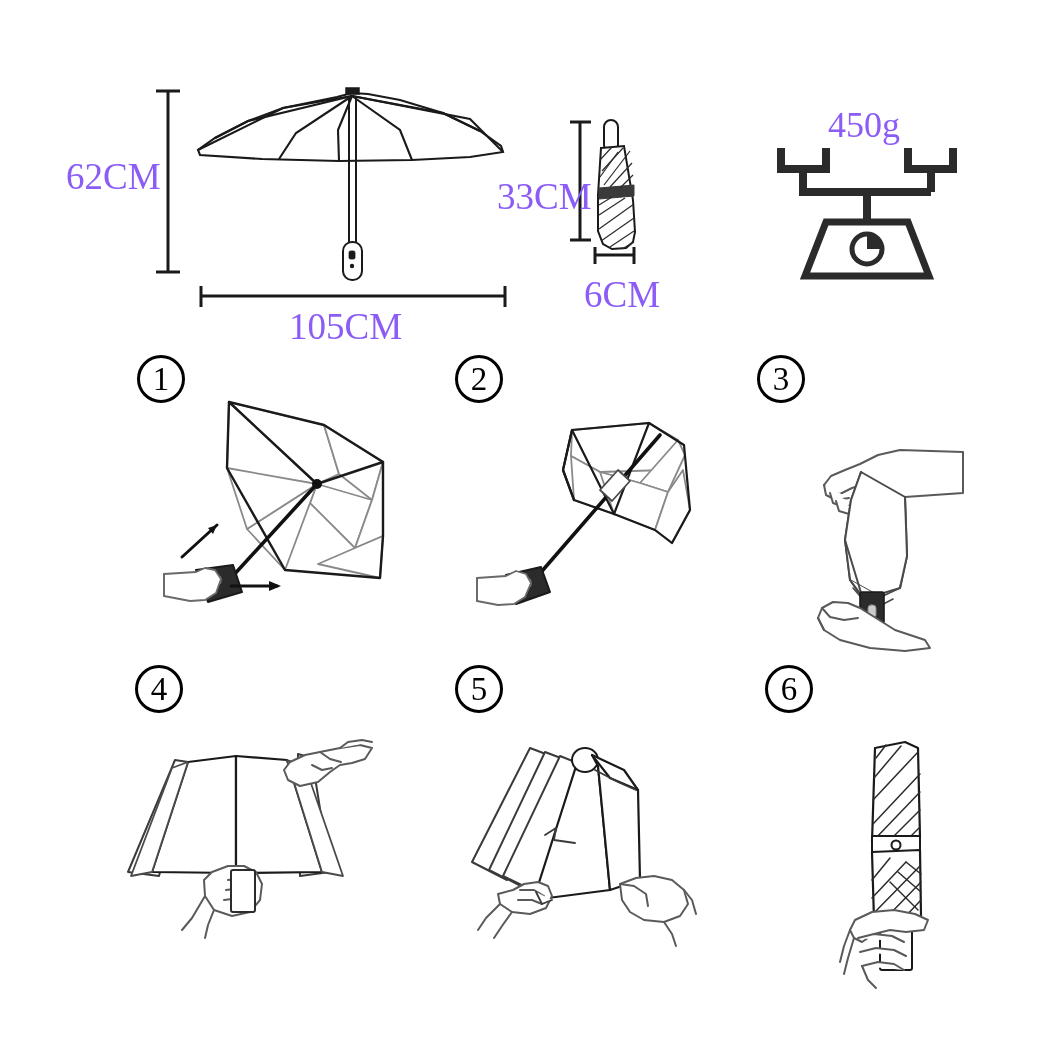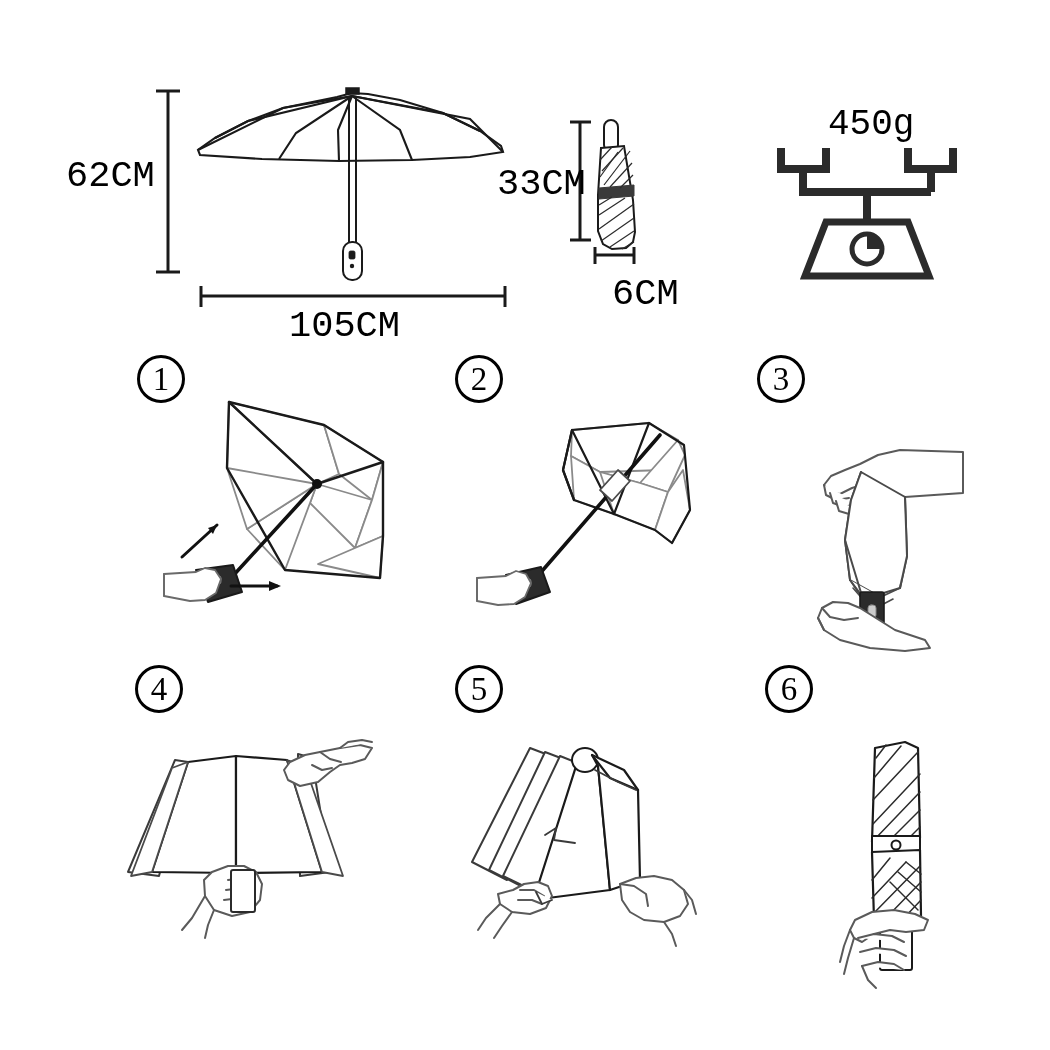--- a/index.html
+++ b/index.html
@@ -12,22 +12,22 @@
   }
   #page {
     position: relative;
     width: 1050px;
     height: 1050px;
     background: #ffffff;
     overflow: hidden;
   }
   .lbl {
     position: absolute;
-    color: #000000;
-    font-family: Liberation Mono, monospace;
+    color: #8b5cf6;
+    font-family: Liberation Serif, serif;
     white-space: nowrap;
     line-height: 1;
     user-select: none;
   }
   .dim-label { font-size: 37px; }
   .weight-label { font-size: 36px; }
   svg { display: block; }
   .layer {
     position: absolute;
     left: 0; top: 0;
@@ -392,23 +392,23 @@
         <path d="M854,938 L848,958 L844,974"></path>
         <path d="M862,966 L868,980 L876,988"></path>
       </g>
     </g>
   </svg>
 
   <div class="lbl dim-label" style="left:66px; top:158px;">62CM</div>
 
   <div class="lbl dim-label" style="left:289px; top:308px;">105CM</div>
 
-  <div class="lbl dim-label" style="left:497px; top:166px;">33CM</div>
-
-  <div class="lbl dim-label" style="left:612px; top:276px;">6CM</div>
+  <div class="lbl dim-label" style="left:497px; top:178px;">33CM</div>
+
+  <div class="lbl dim-label" style="left:584px; top:276px;">6CM</div>
 
   <div class="lbl weight-label" style="left:828px; top:107px;">450g</div>
 
   <div class="step-num" style="left:137px; top:355px;">1</div>
   <div class="step-num" style="left:455px; top:355px;">2</div>
   <div class="step-num" style="left:757px; top:355px;">3</div>
   <div class="step-num" style="left:135px; top:665px;">4</div>
   <div class="step-num" style="left:455px; top:665px;">5</div>
   <div class="step-num" style="left:765px; top:665px;">6</div>
 

